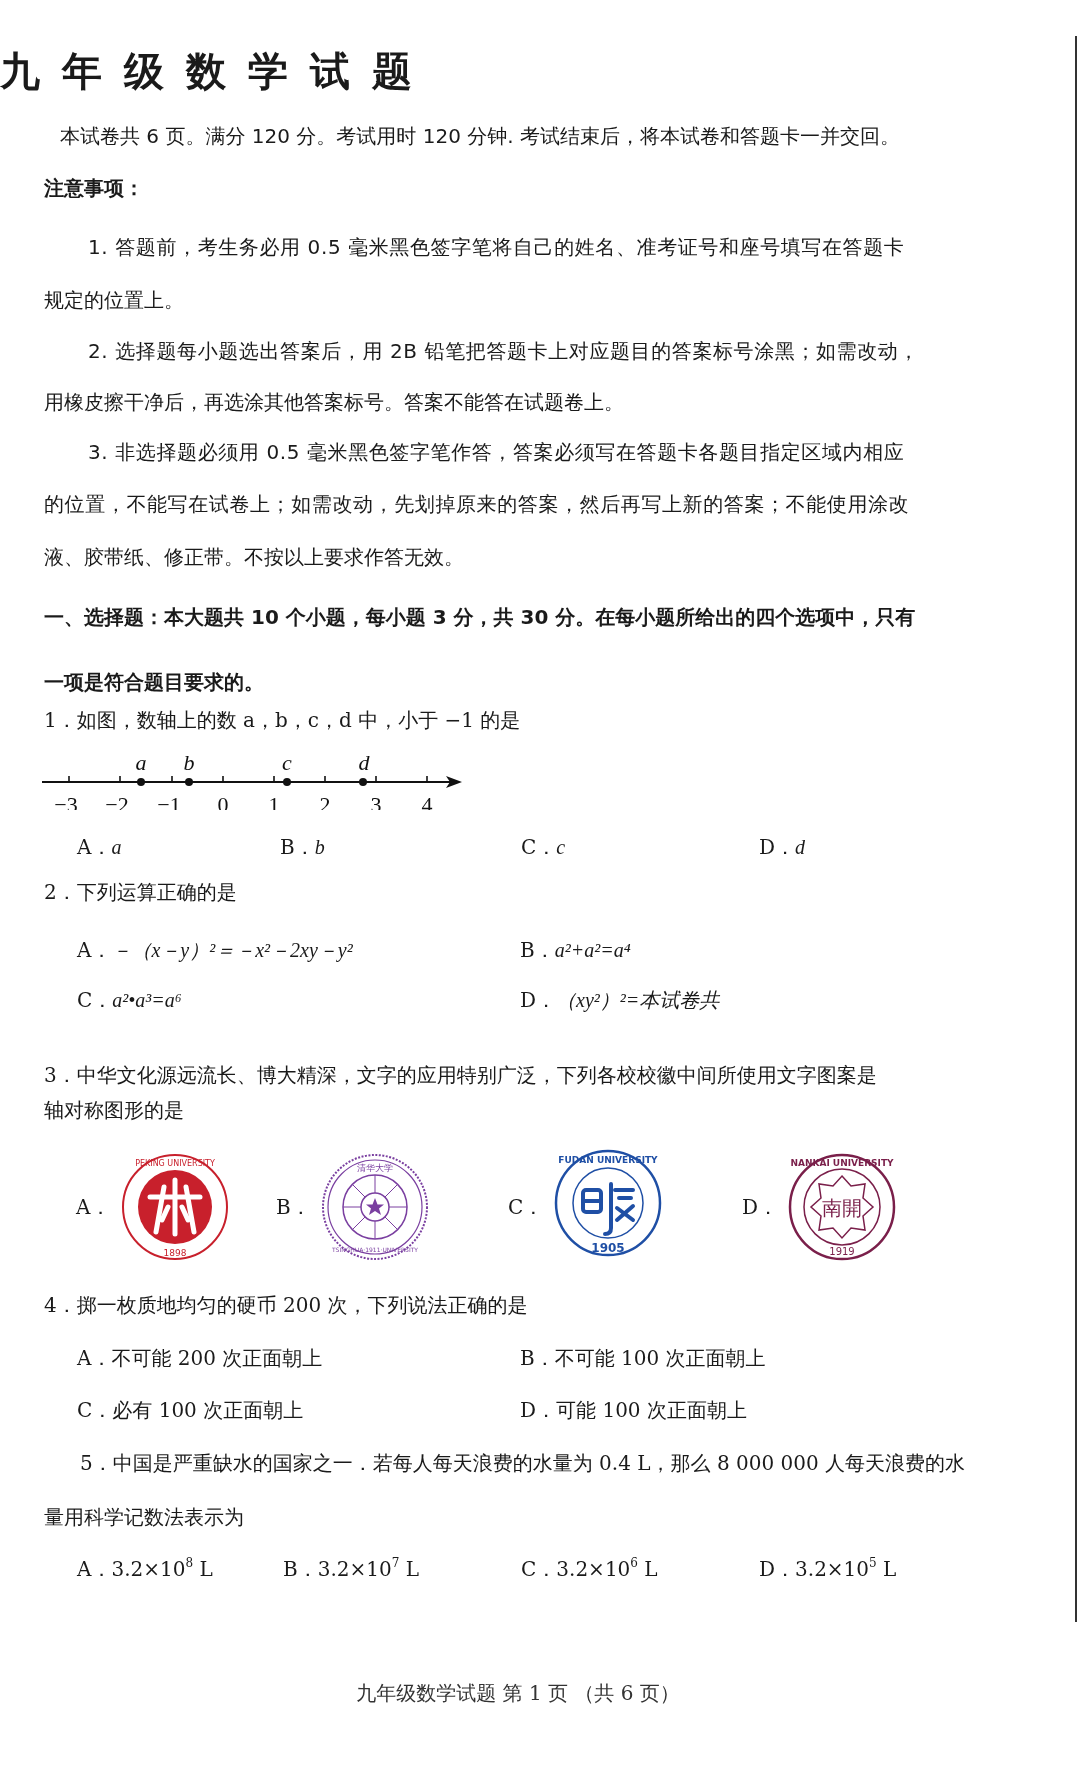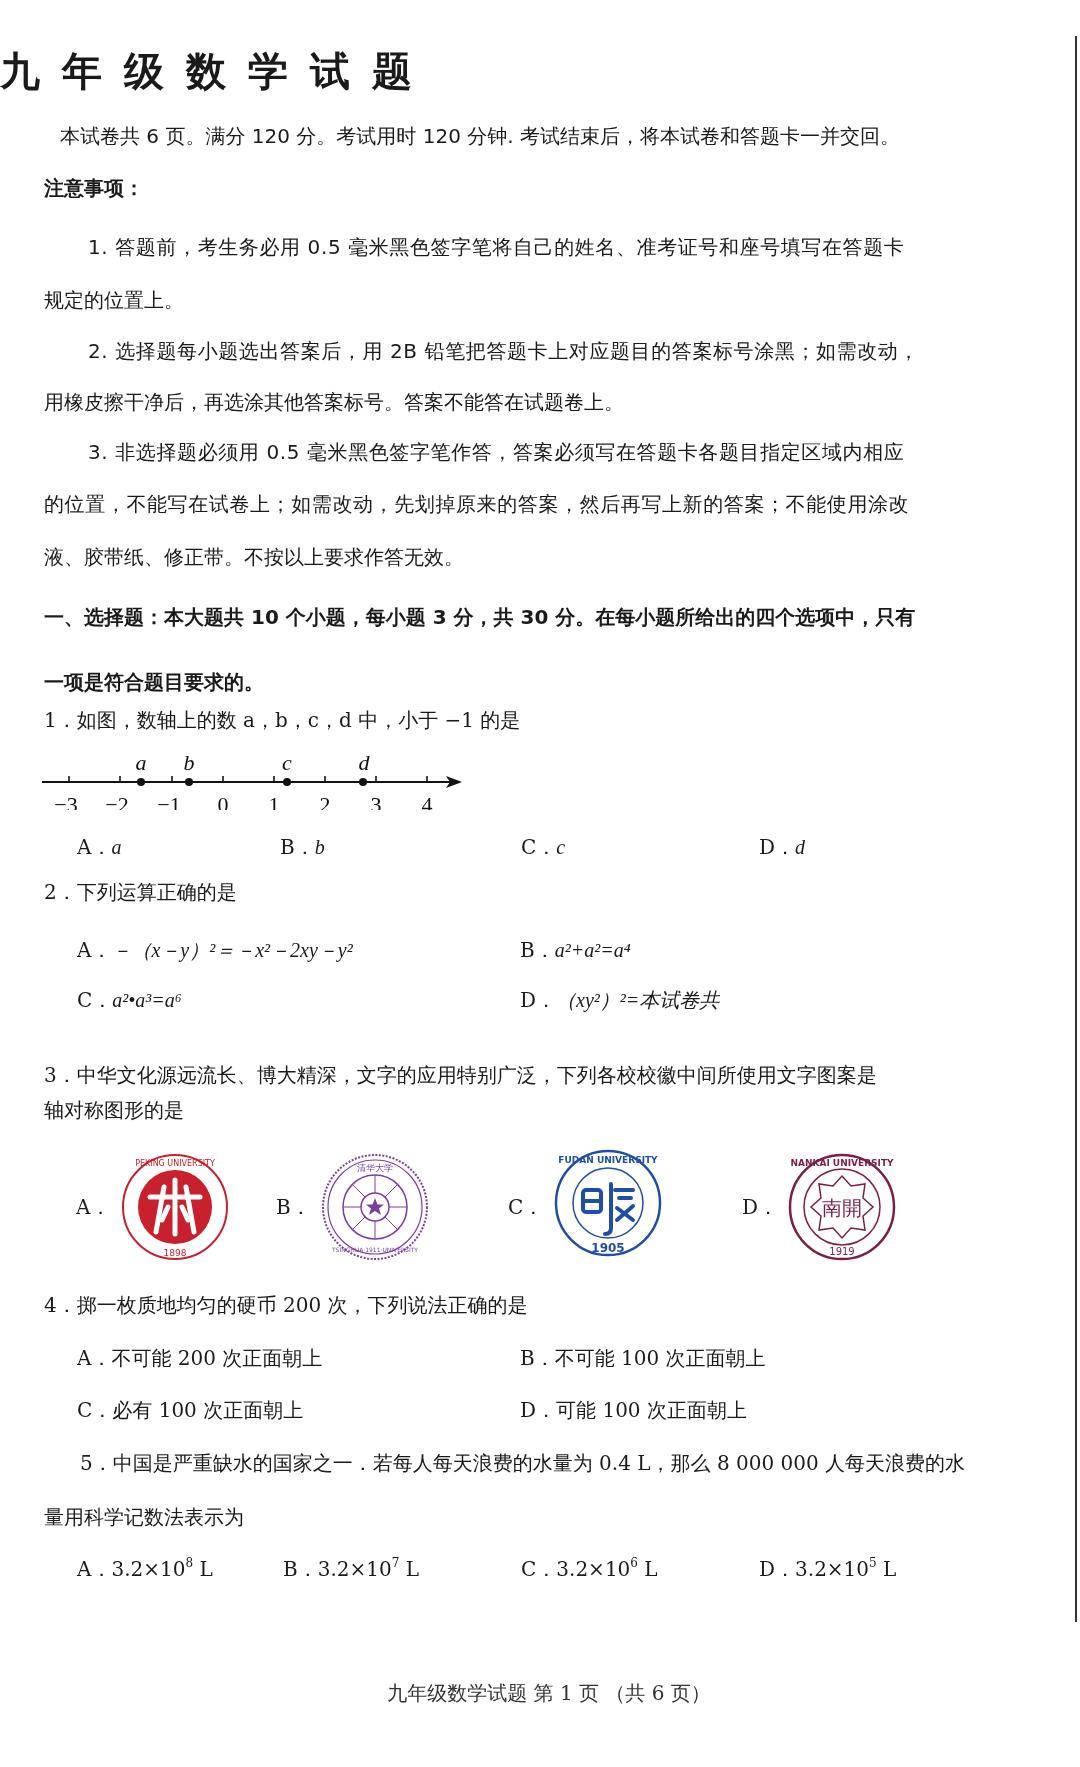--- a/index.html
+++ b/index.html
@@ -8,21 +8,21 @@
   .abs { position:absolute; white-space:nowrap; }
   .title { left:0; width:1080px; text-align:left; top:44px; font-size:40px; font-weight:bold;
            letter-spacing:22px; font-family:"DejaVu Sans","Liberation Sans",sans-serif; }
   .t { font-size:20px; line-height:24px; }
   .sans { font-family:"DejaVu Sans","Liberation Sans",sans-serif; }
   .b { font-weight:bold; }
   .it { font-style:italic; font-family:"Liberation Serif",serif; }
   sup { font-size:12px; vertical-align:9px; line-height:0; }
   .rule { position:absolute; left:1075px; top:36px; width:2px; height:1586px; background:#333; }
   .logo { position:absolute; width:110px; height:110px; }
-  .footer { left:0; width:1036px; text-align:center; top:1680px; font-size:20px; color:#333;margin-left:31px; }
+  .footer { left:0; width:1036px; text-align:center; top:1680px; font-size:20px; color:#333; }
 </style>
 </head>
 <body>
 
 <div class="rule"></div>
 
 <div class="abs title">九年级数学试题</div>
 
 <div class="abs t sans" style="left:60px;top:124px;">本试卷共 6 页。满分 120 分。考试用时 120 分钟. 考试结束后，将本试卷和答题卡一并交回。</div>
 

